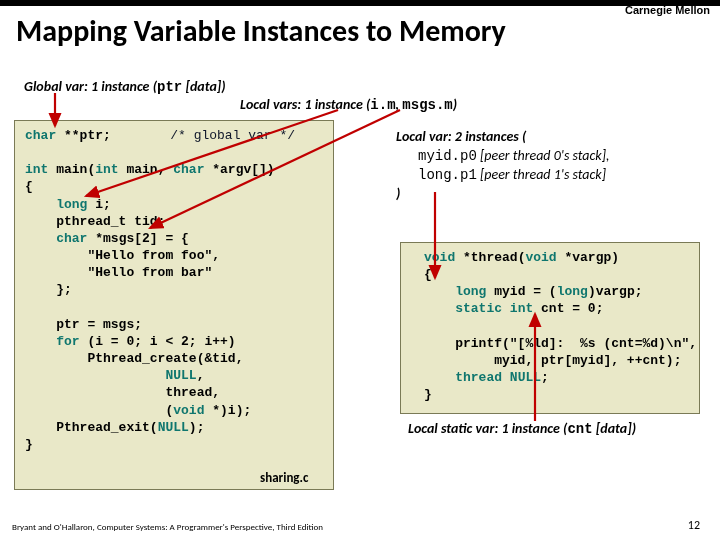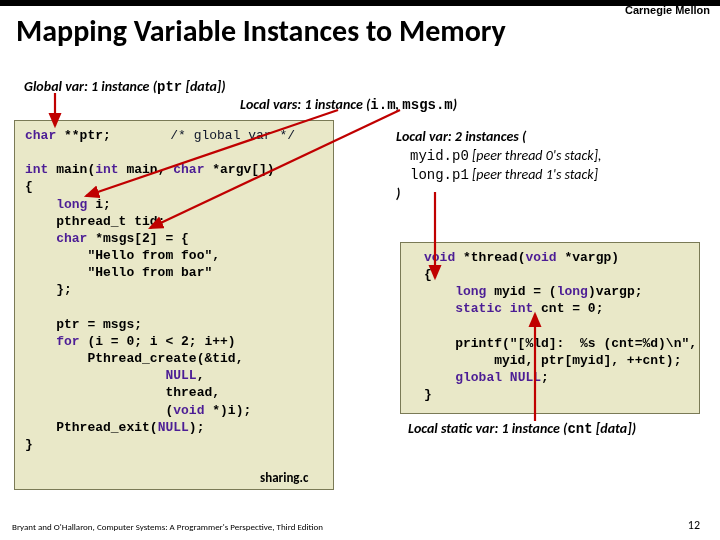--- a/index.html
+++ b/index.html
@@ -29,32 +29,32 @@
   .mono { font-family: "Courier New", monospace; font-style: normal; }
   .loc-caption {
     position: absolute; top: 96px; left: 240px;
     font-style: italic; font-weight: bold; font-size: 14px;
   }
   .local2 {
     position: absolute; top: 128px; left: 396px;
     font-style: italic; font-weight: bold; font-size: 14px;
     line-height: 1.35;
   }
-  .local2 .body { font-weight: normal; margin-left: 14px; }
+  .local2 .body { font-weight: normal; margin-left: 22px; }
   .codebox {
     position: absolute;
     background: #e9e8c8;
     border: 1.5px solid #7a7a56;
     font-family: "Courier New", monospace;
     font-size: 13px; font-weight: bold;
     line-height: 1.32;
     padding: 6px 10px;
     white-space: pre;
   }
-  .codebox .k { color: #4c1d95; }
+  .codebox .k { color: #0f766e; }
   .codebox .c { color: #0f172a; font-weight: normal; margin-left: 36px; }
   .left-code { top: 120px; left: 14px; width: 320px; height: 370px; }
   .right-code { top: 242px; left: 400px; width: 300px; height: 172px; padding-left: 23px; }
   .sharing {
     position: absolute; left: 260px; top: 470px;
     font-weight: bold; font-style: normal; font-size: 13px;
   }
   .staticvar {
     position: absolute; top: 420px; left: 408px;
     font-style: italic; font-weight: bold; font-size: 14px;
@@ -119,21 +119,21 @@
 }</pre>
 <div class="sharing">sharing.c</div>
 
 <pre class="codebox right-code"><span class="k">void</span> *thread(<span class="k">void</span> *vargp)
 {
     <span class="k">long</span> myid = (<span class="k">long</span>)vargp;
     <span class="k">static</span> <span class="k">int</span> cnt = 0;
 
     printf("[%ld]:  %s (cnt=%d)\n",
          myid, ptr[myid], ++cnt);
-    <span class="k">global</span> <span class="k">NULL</span>;
+    <span class="k">thread</span> <span class="k">NULL</span>;
 }</pre>
 
 <div class="staticvar">
   <span class="kw">Local static var:</span><span> 1 instance (</span><span class="mono">cnt</span><span>  [data])</span>
 </div>
 
 <div class="footer">Bryant and O'Hallaron, Computer Systems: A Programmer's Perspective, Third Edition</div>
 <div class="pagenum">12</div>
 
 <svg class="arrows">

